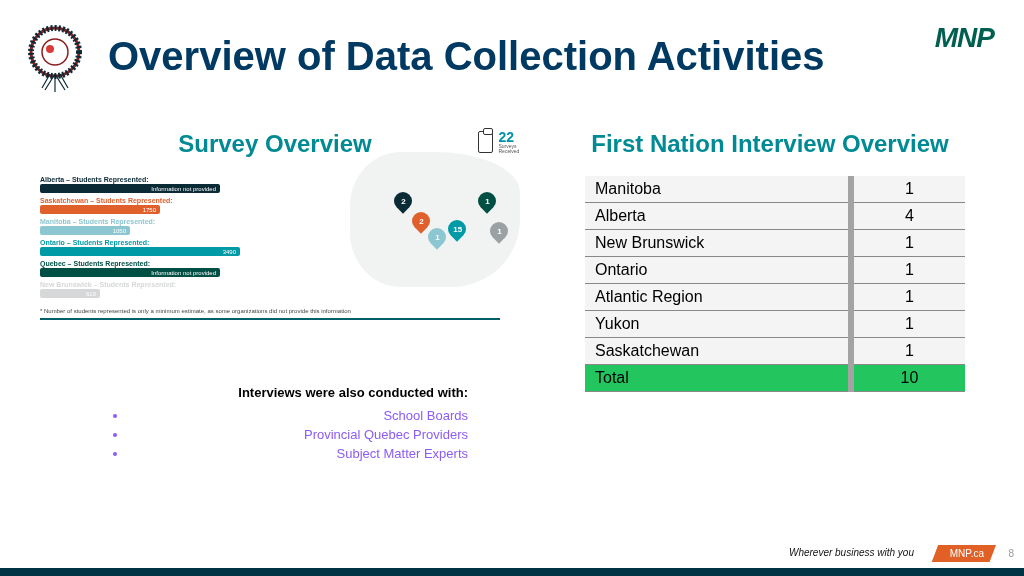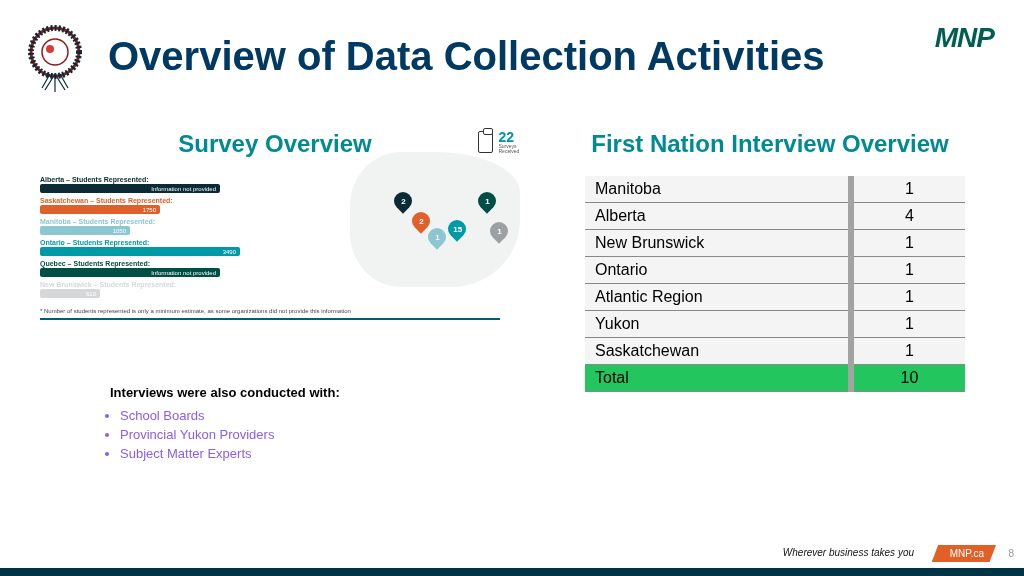--- a/index.html
+++ b/index.html
@@ -64,21 +64,21 @@
   .surveys-received {
     position: absolute; left: 128px; top: 0; display: flex; align-items: center; gap: 6px;
   }
   .clipboard-icon { width: 18px; height: 22px; border: 1.5px solid #333; border-radius: 2px; position: relative; }
   .clipboard-icon::before { content: ""; position: absolute; top: -4px; left: 4px; width: 8px; height: 5px; border: 1.5px solid #333; border-radius: 2px; background: #fff; }
   .sr-num { color: #0093a8; font-size: 14px; font-weight: 700; line-height: 1; }
   .sr-label { font-size: 5px; color: #555; line-height: 1; }
 
   
   .interviews {
-    position: absolute; left: 20px; top: 255px; width: 400px;
+    position: absolute; left: 28px; top: 255px; width: 400px; text-align: right;
   }
   .interviews .intro { font-size: 13px; font-weight: 700; margin-bottom: 8px; margin-left: 50px; }
   .interviews ul { list-style: disc; margin-left: 20px; }
   .interviews li { font-size: 13px; margin: 4px 0 4px 40px; color: #8b5cf6; }
 
   
   .table { width: 380px; border-collapse: collapse; margin-left: 30px; }
   .table td {
     border-bottom: 1px solid #888; padding: 4px 10px; font-size: 16px;
     background: #f4f4f4;
@@ -185,21 +185,21 @@
           </div>
         </div>
     </div>
 
     <div class="footnote">* Number of students represented is only a minimum estimate, as some organizations did not provide this information</div>
 
     <div class="interviews">
       <div class="intro">Interviews were also conducted with:</div>
       <ul id="interview-list">
           <li>School Boards</li>
-          <li>Provincial Yukon Providers</li>
+          <li>Provincial Quebec Providers</li>
           <li>Subject Matter Experts</li>
         </ul>
     </div>
   </div>
 
   <div class="col-right">
     <div class="section-heading">First Nation Interview Overview</div>
     <table class="table">
       <tbody id="table-body">
           <tr>
@@ -231,17 +231,17 @@
             <td>1</td>
           </tr>
           <tr class="total">
             <td>Total</td>
             <td>10</td>
           </tr>
         </tbody>
     </table>
   </div>
 
-  <div class="tagline">Wherever business takes you</div>
+  <div class="tagline">Wherever business with you</div>
   <div class="mnp-tab">MNP.ca</div>
   <div class="page-num">8</div>
   <div class="footer"></div>
 </div>
 
 </body></html>

